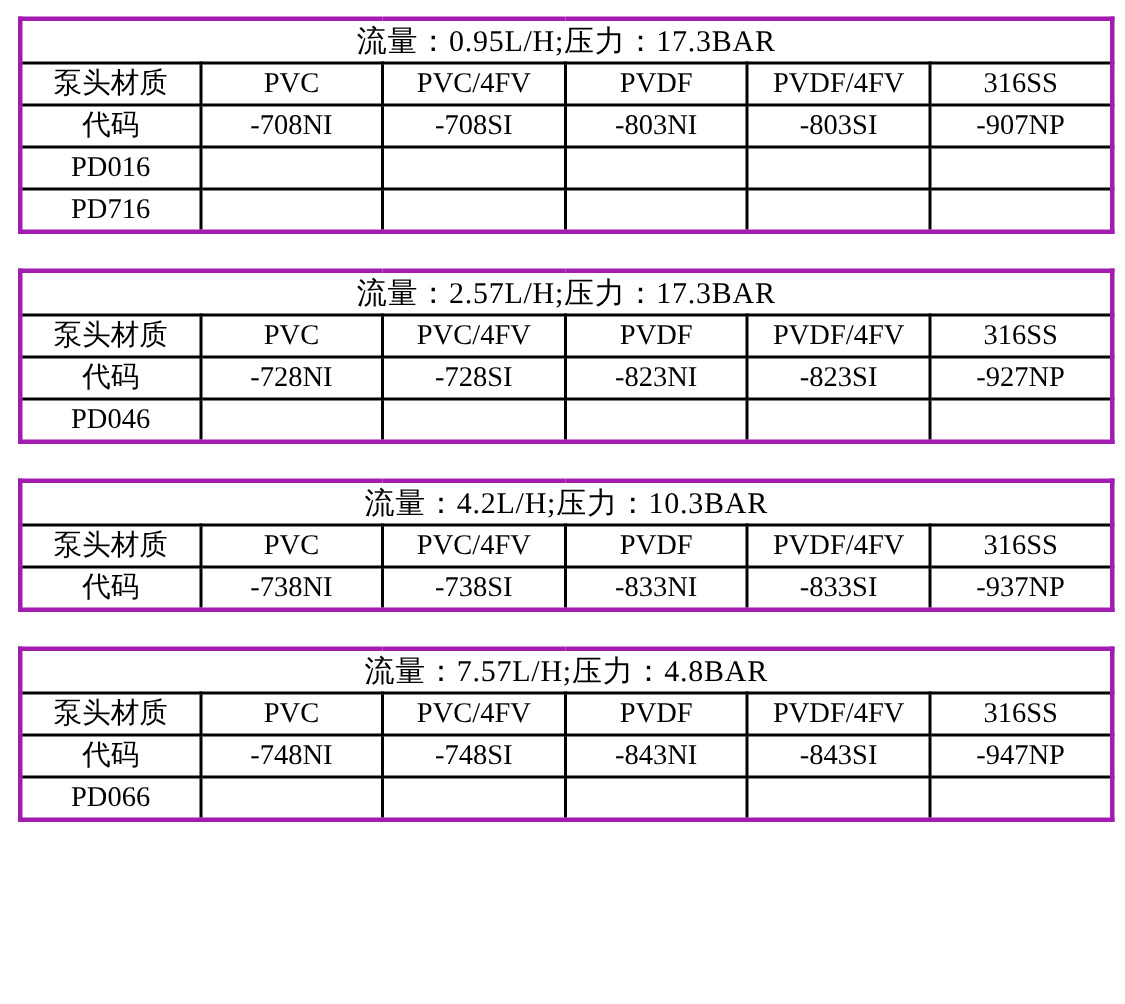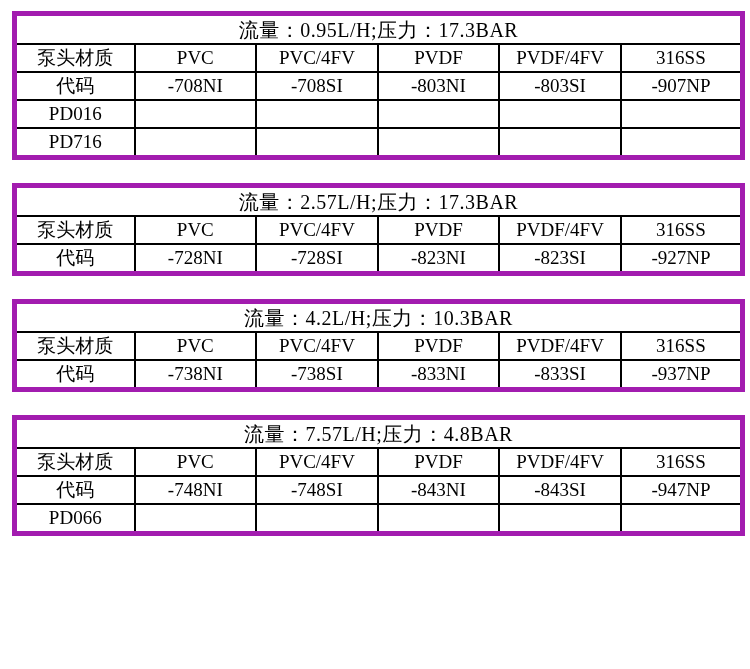--- a/index.html
+++ b/index.html
@@ -14,21 +14,21 @@
     box-sizing: border-box;
     padding: 11px 10px 0 12px;
     font-family: "Liberation Serif", "DejaVu Serif", serif;
     color: #000000;
   }
   table.spec {
     border-collapse: collapse;
     table-layout: fixed;
     width: 728px;
     margin-bottom: 23px;
-    border: 5px solid #a21caf;
+    border: 3px solid #a21caf;
   }
   table.spec td {
     border: 2px solid #000000;
     text-align: center;
     vertical-align: middle;
     height: 26px;
     padding: 0 2px;
     font-size: 19px;
     line-height: 1.1;
     overflow: hidden;
@@ -117,20 +117,28 @@
       <td>316SS</td>
     </tr>
     <tr>
       <td>代码</td>
       <td>-728NI</td>
       <td>-728SI</td>
       <td>-823NI</td>
       <td>-823SI</td>
       <td>-927NP</td>
     </tr>
+    <tr>
+      <td>PD046</td>
+      <td></td>
+      <td></td>
+      <td></td>
+      <td></td>
+      <td></td>
+    </tr>
   </tbody>
     </table>
 
   <table class="spec">
     <colgroup>
         <col class="c-label">
         <col class="c-val">
         <col class="c-val">
         <col class="c-val">
         <col class="c-val">

